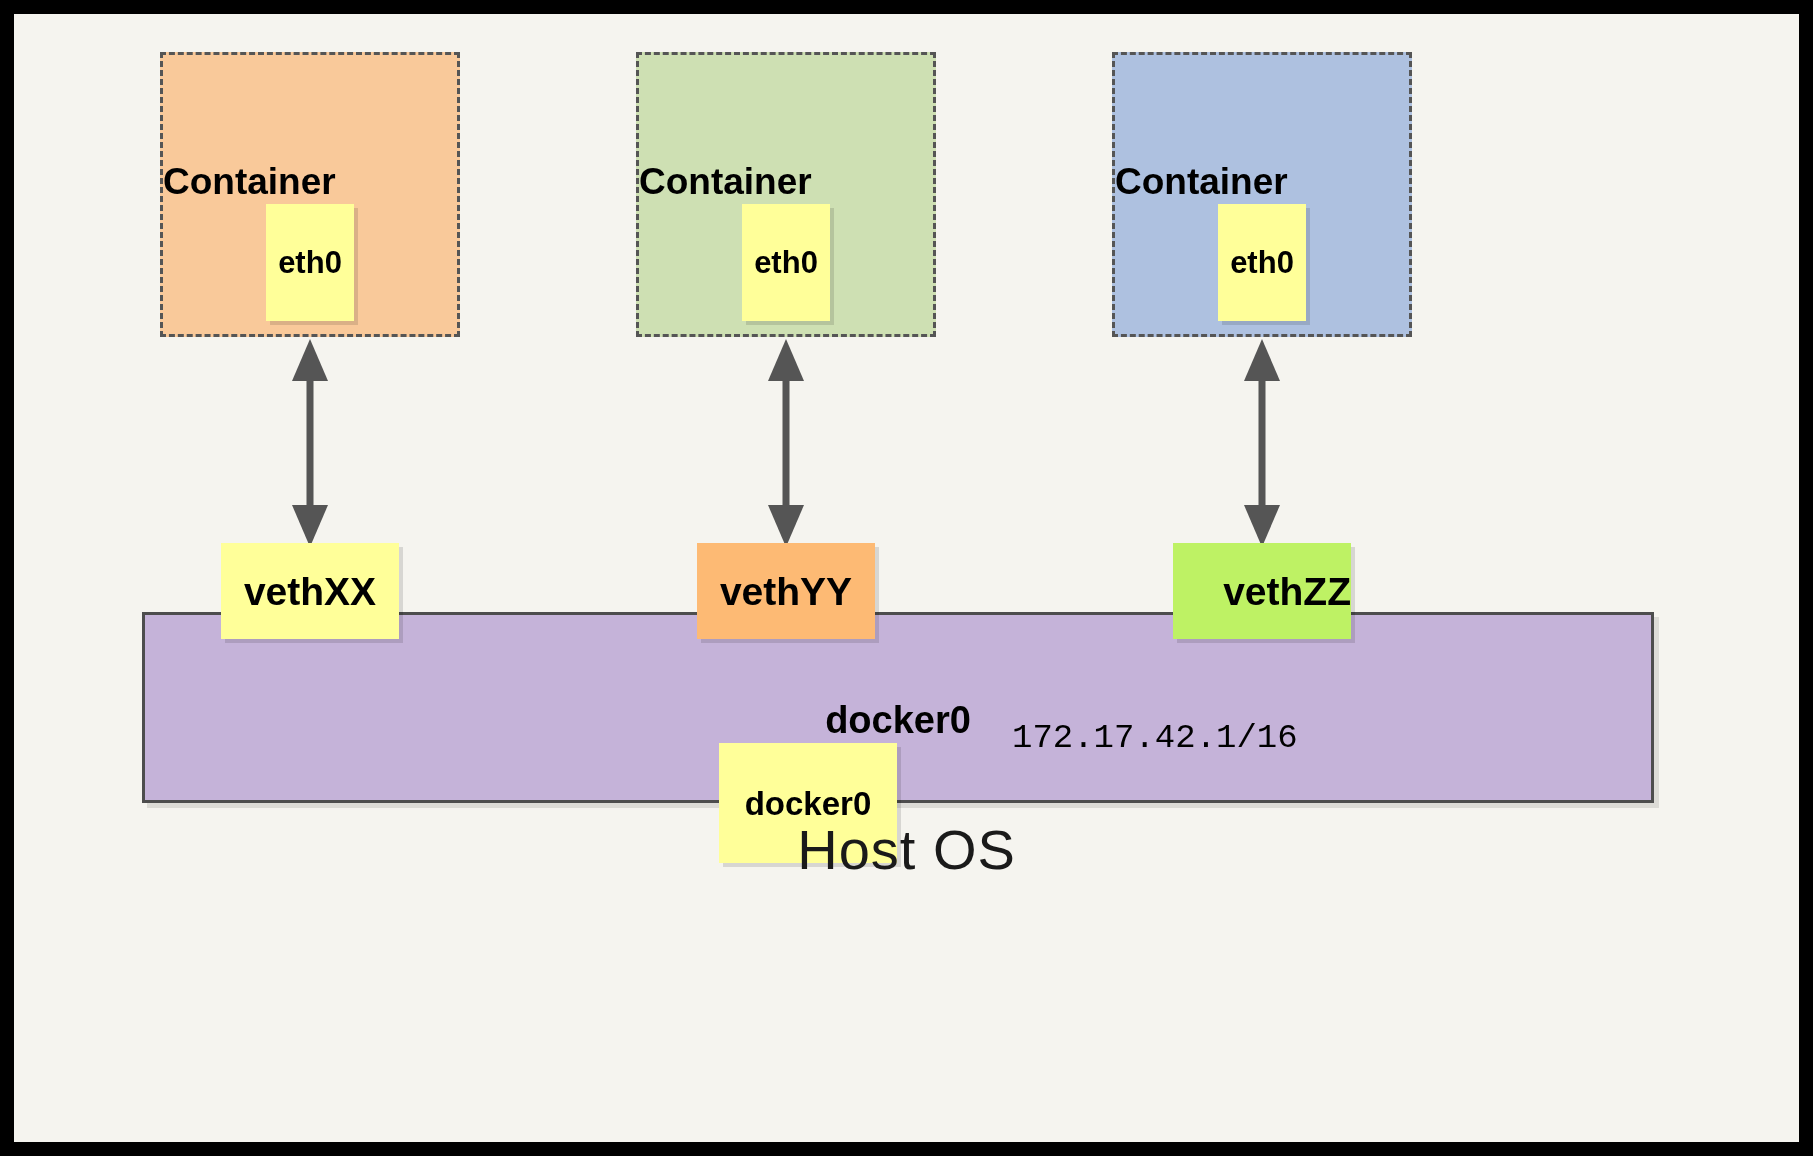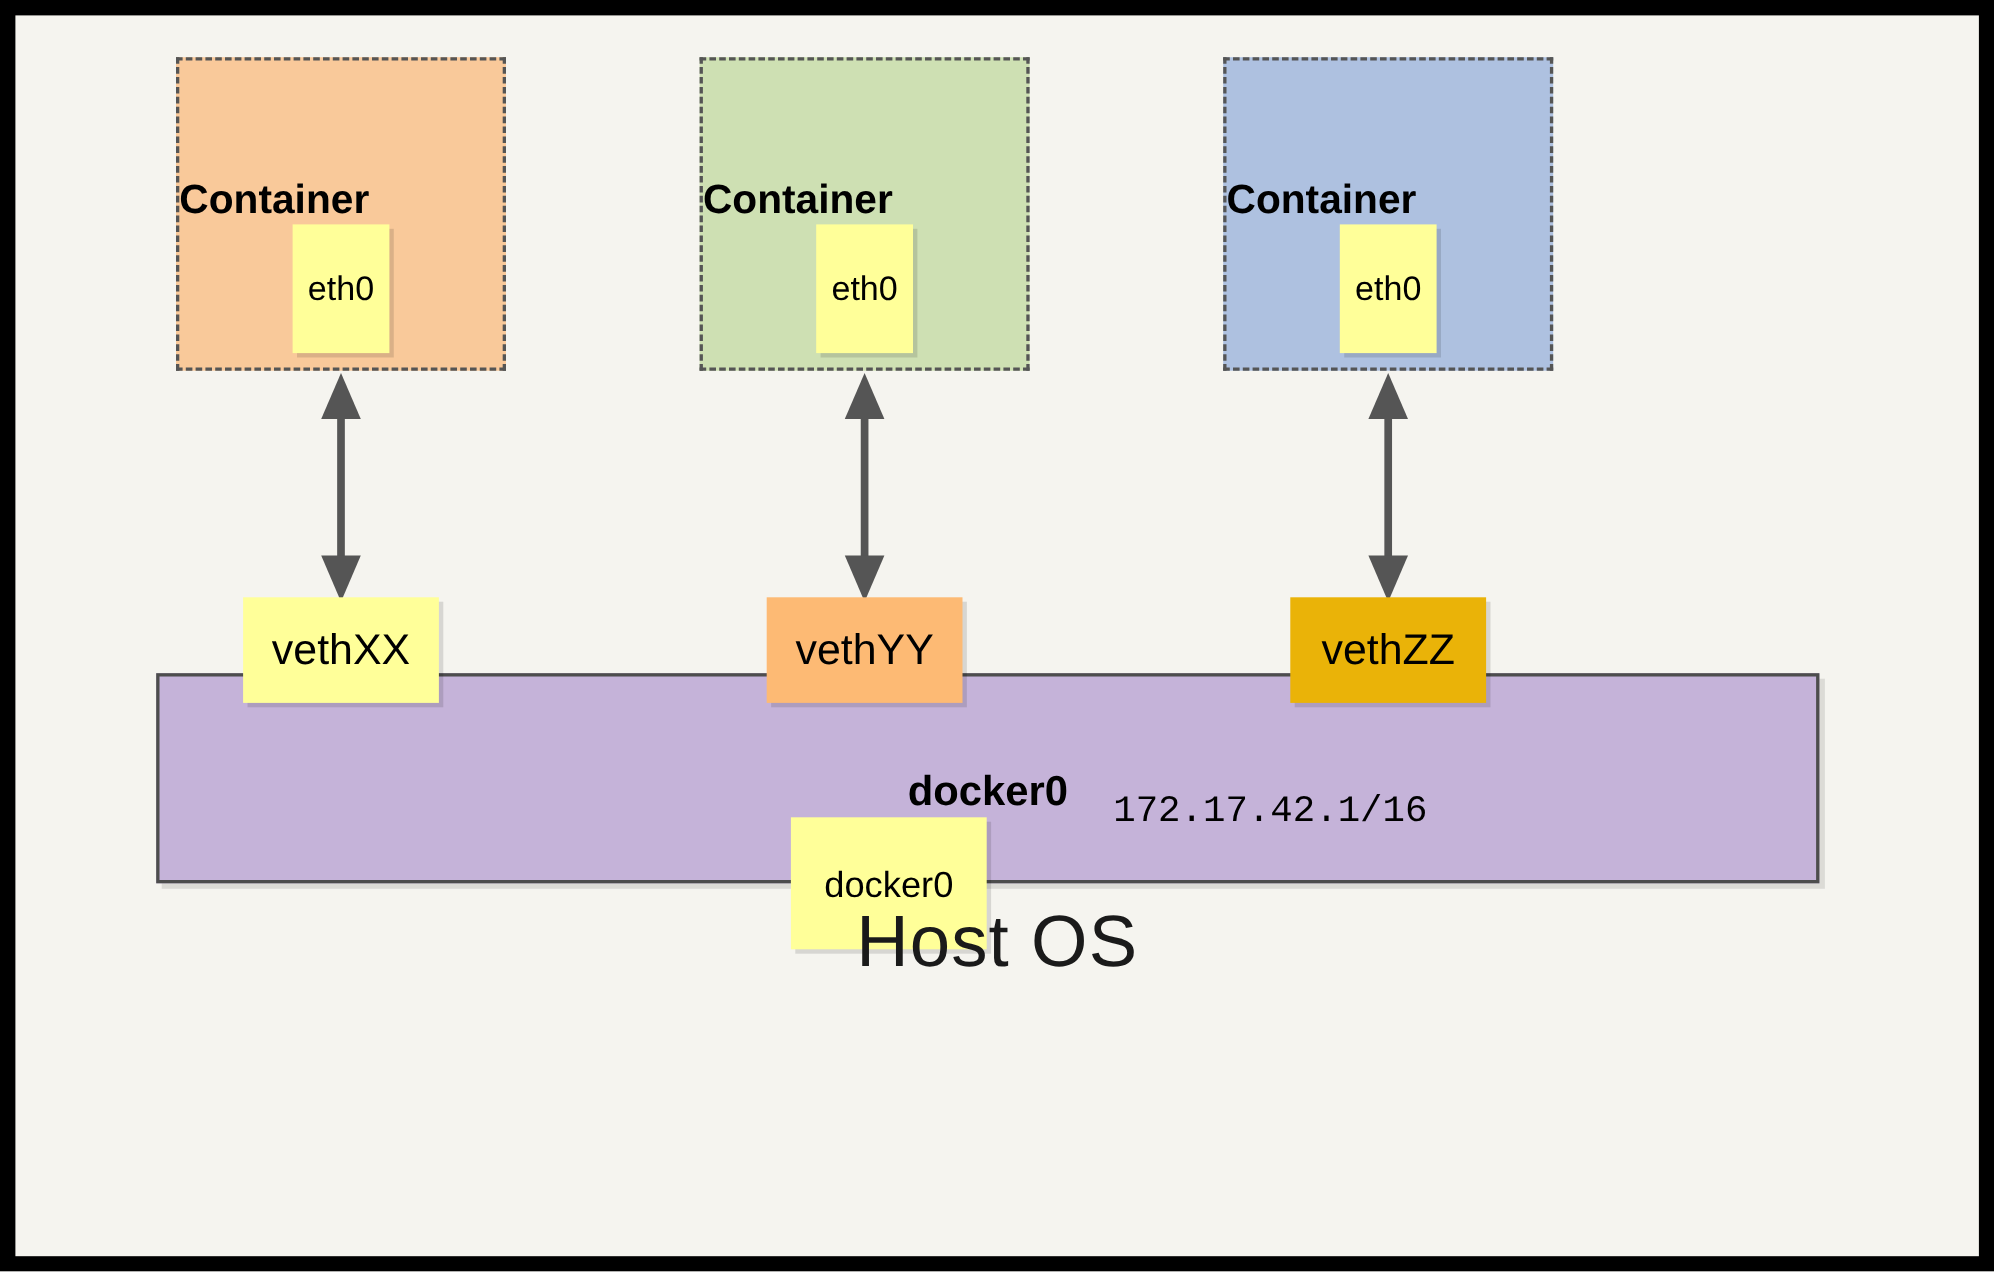--- a/index.html
+++ b/index.html
@@ -54,20 +54,21 @@
     position: absolute;
     background: #ffff99;
     box-shadow: 4px 4px 0 rgba(0,0,0,0.12);
     box-sizing: border-box;
     display: flex;
     align-items: center;
     justify-content: center;
     color: #000000;
     font-size: 31px;
     line-height: 1;
+    font-weight: bold;
   }
 
   
   .eth0-box {
     width: 88px;
     height: 117px;
     top: 190px;
   }
 
   
@@ -131,21 +132,21 @@
     font-family: Liberation Mono, monospace;
   }
 
   
   #host-os {
     position: absolute;
     left: 0;
     right: 0;
     top: 808px;
     text-align: center;
-    font-size: 66px;
+    font-size: 56px;
     color: #1a1a1a;
     line-height: 1;
     letter-spacing: 1px;
   }
 </style>
 </head>
 <body>
 
 <div id="canvas">
   <div id="stage">
@@ -192,21 +193,21 @@
     <div id="docker-bar" style="background: rgb(197, 179, 217); border-color: rgb(77, 77, 77);">
       <div id="docker-bar-label">docker0</div>
     </div>
 
     <div class="node-box veth-box" id="veth-0" style="left: 207px; background: rgb(255, 255, 153);">
       <span>vethXX</span>
     </div>
     <div class="node-box veth-box" id="veth-1" style="left: 683px; background: #fdba74;">
       <span>vethYY</span>
     </div>
-    <div class="node-box veth-box" id="veth-2" style="left: 1159px; background: #eab308;">
+    <div class="node-box veth-box" id="veth-2" style="left: 1159px; background: #bef264; justify-content: flex-end;">
       <span>vethZZ</span>
     </div>
 
     <div class="node-box docker0-box" style="background: rgb(255, 255, 153);">
       <span>docker0</span>
     </div>
 
     <div id="ip-label">172.17.42.1/16</div>
 
     <div id="host-os">Host OS</div>

